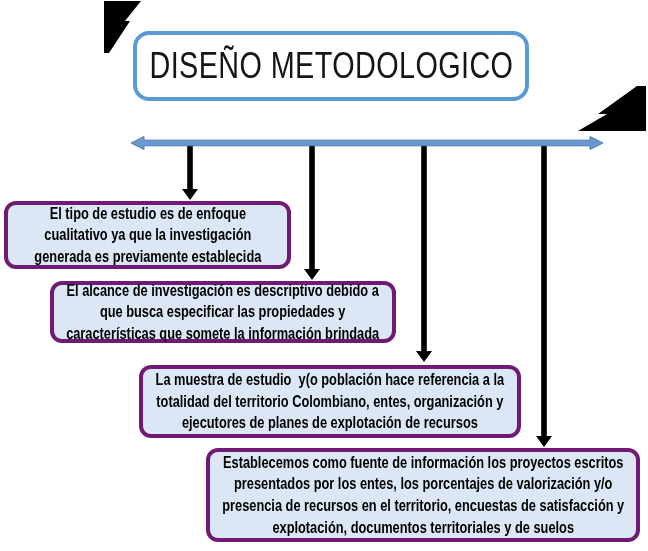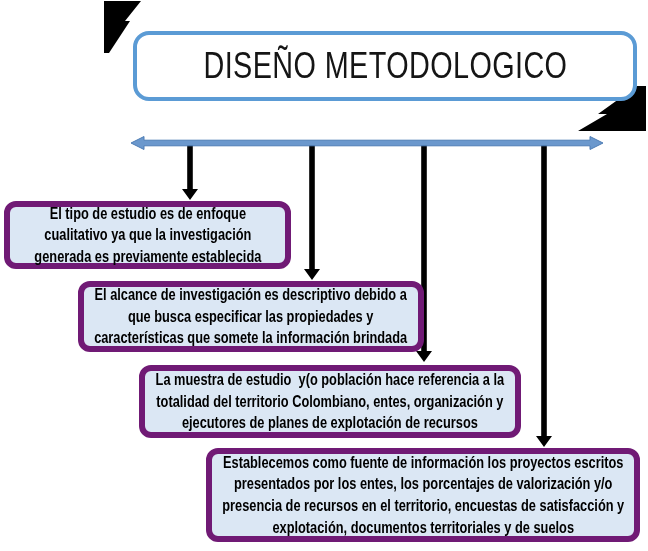--- a/index.html
+++ b/index.html
@@ -7,46 +7,46 @@
     position:relative;
     width:648px;height:551px;
     background:#ffffff;
     font-family:"Liberation Sans", sans-serif;
     overflow:hidden;
   }
   .deco{position:absolute;}
   .deco-tl{left:104px;top:1px;width:38px;height:53px;}
   .deco-br{left:578px;top:86px;width:68px;height:45px;}
   .title-box{
-    position:absolute;left:133px;top:31px;width:504px;height:70px;
+    position:absolute;left:133px;top:31px;width:396px;height:70px;
     box-sizing:border-box;
     border:4px solid #5B9BD5;border-radius:16px;background:#ffffff;
     display:flex;align-items:center;justify-content:center;
   }
   .title-box .title-text{
     display:inline-block;
     font-size:36px;font-weight:400;color:#151515;
     letter-spacing:0.5px;
     transform:scaleX(0.8);transform-origin:50% 50%;
     white-space:pre;
   }
   svg.arrows{position:absolute;left:0;top:0;width:648px;height:551px;}
   .note-box{
     position:absolute;box-sizing:border-box;
-    background:#DBE7F4;border:6px solid #701a75;border-radius:12px;
+    background:#DBE7F4;border:4px solid #701a75;border-radius:12px;
     display:flex;align-items:center;justify-content:center;
   }
   .note-box .lines{
     transform:scaleX(0.8);transform-origin:50% 50%;
     text-align:center;color:#000000;
     font-size:16px;font-weight:700;line-height:21.6px;
   }
   .note-box .lines div{white-space:pre;}
   .box-1{left:4px;top:201px;width:287px;height:68px;}
-  .box-2{left:78px;top:281px;width:346px;height:71px;}
+  .box-2{left:50px;top:281px;width:346px;height:62px;}
   .box-3{left:139px;top:365px;width:382px;height:73px;}
   .box-4{left:206px;top:448px;width:434px;height:94px;}
 </style>
 </head>
 <body>
 
 <div class="canvas">
 
   <svg class="deco deco-tl" viewBox="0 0 38 53">
     <polygon points="0,0 37,0 21,20 26,20 5,52 0,52" fill="#000000"></polygon>

